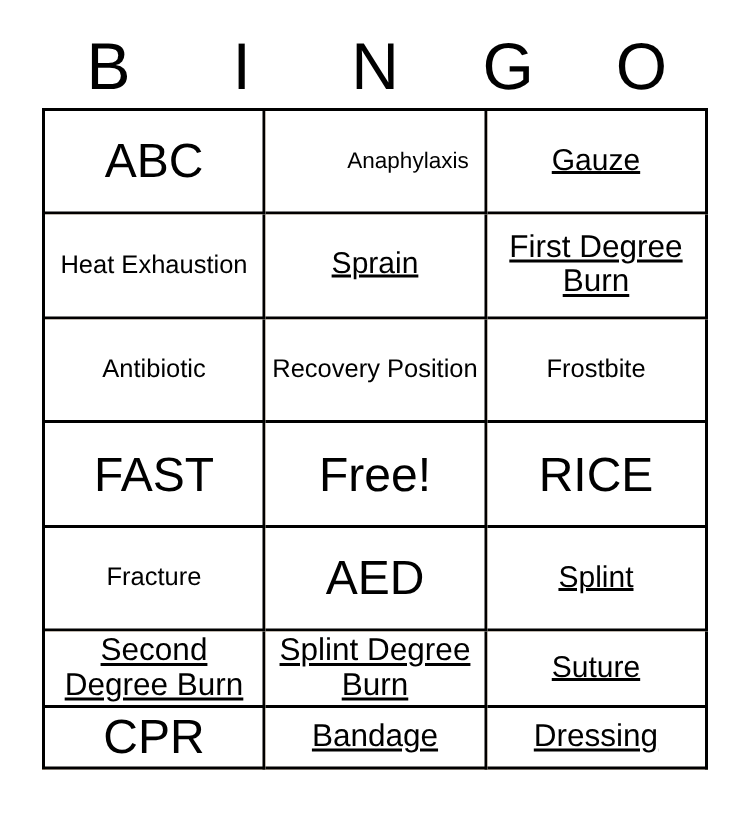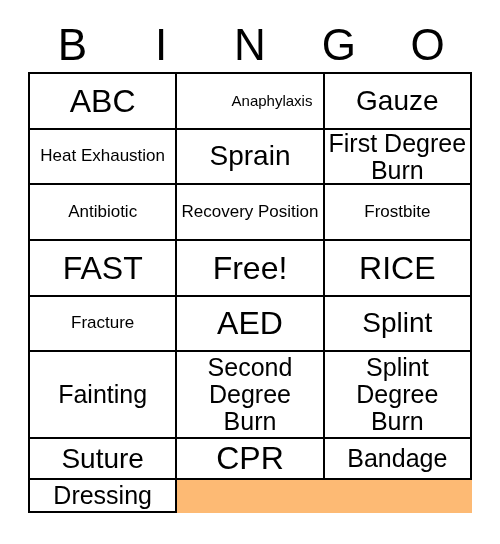--- a/index.html
+++ b/index.html
@@ -66,22 +66,22 @@
     background: #ffffff;
   }
   .cell-text {
     display: block;
     line-height: 1.08;
     color: #000000;
     word-wrap: break-word;
   }
   
   .fs-xl .cell-text { font-size: 32px; }
-  .fs-lg .cell-text { font-size: 28px; }
-  .fs-md .cell-text { font-size: 25px; }
+  .fs-lg .cell-text { font-size: 20px; text-decoration: underline; }
+  .fs-md .cell-text { font-size: 21px; text-decoration: underline; }
   .fs-sm .cell-text { font-size: 17px; }
   .fs-xs .cell-text { font-size: 15px; margin-left: 44px; }
 </style>
 </head>
 <body>
 
 <div class="card">
 
   <div class="header-row">
       <div class="header-cell">B</div>
@@ -131,23 +131,20 @@
       <div class="cell fs-sm">
         <span class="cell-text">Fracture</span>
       </div>
       <div class="cell fs-xl">
         <span class="cell-text">AED</span>
       </div>
       <div class="cell fs-lg">
         <span class="cell-text">Splint</span>
       </div>
       <div class="cell fs-md">
-        <span class="cell-text">Fainting</span>
-      </div>
-      <div class="cell fs-md">
         <span class="cell-text">Second Degree Burn</span>
       </div>
       <div class="cell fs-md">
         <span class="cell-text">Splint Degree Burn</span>
       </div>
       <div class="cell fs-lg">
         <span class="cell-text">Suture</span>
       </div>
       <div class="cell fs-xl">
         <span class="cell-text">CPR</span>

